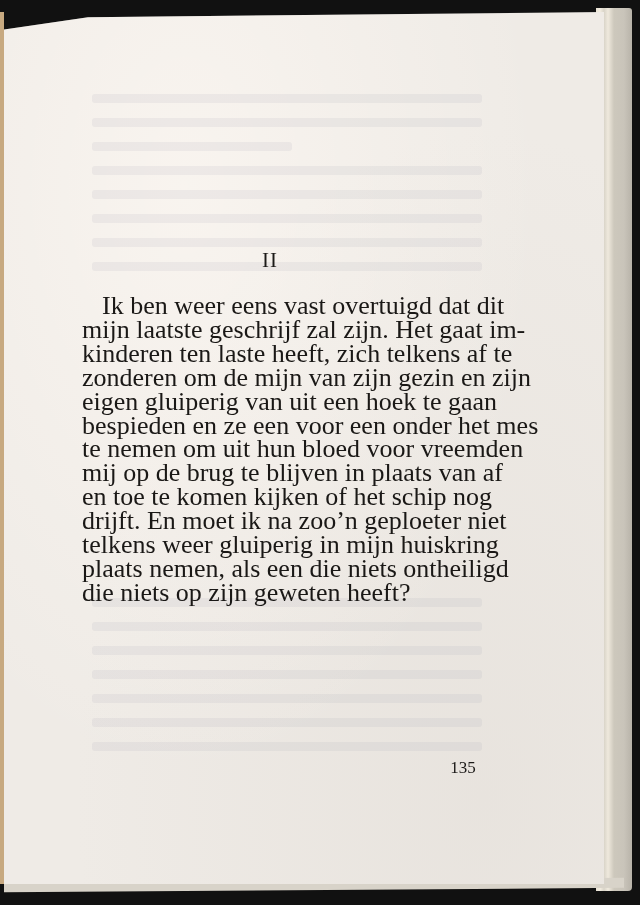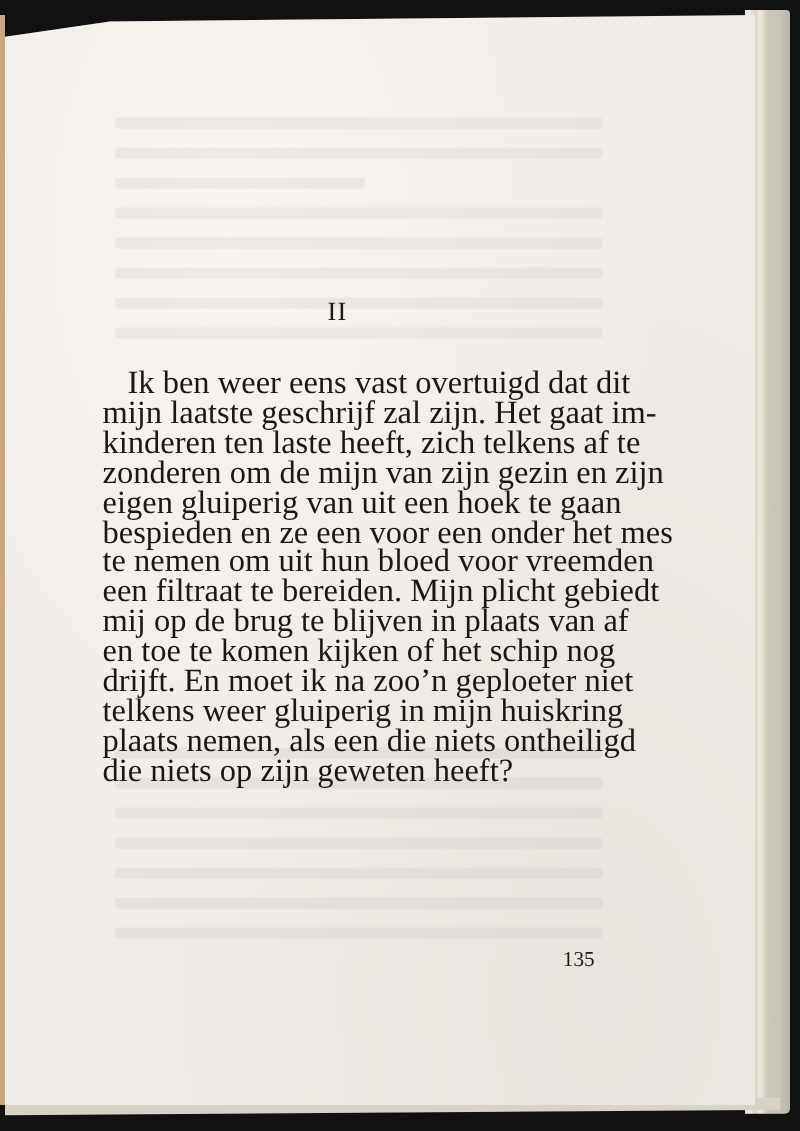--- a/index.html
+++ b/index.html
@@ -64,21 +64,21 @@
     left: 88px;
     width: 390px;
     height: 9px;
     background: rgba(160,165,175,0.13);
     border-radius: 3px;
   }
   .chapter {
     position: absolute;
     left: 0;
     width: 532px;
-    top: 225px;
+    top: 236px;
     text-align: center;
     font-family: "Liberation Serif", "DejaVu Serif", serif;
     font-size: 21px;
     color: #1c1a18;
     letter-spacing: 1px;
   }
   .body-text {
     position: absolute;
     left: 78px;
     top: 282px;
@@ -135,21 +135,20 @@
   <div class="chapter">II</div>
 
   <div class="body-text">
     <span class="line first">Ik ben weer eens vast overtuigd dat dit</span>
     <span class="line">mijn laatste geschrijf zal zijn. Het gaat im-</span>
     <span class="line">kinderen ten laste heeft, zich telkens af te</span>
     <span class="line">zonderen om de mijn van zijn gezin en zijn</span>
     <span class="line">eigen gluiperig van uit een hoek te gaan</span>
     <span class="line">bespieden en ze een voor een onder het mes</span>
     <span class="line">te nemen om uit hun bloed voor vreemden</span>
-    <span class="line">een filtraat te bereiden. Mijn plicht gebiedt</span>
     <span class="line">mij op de brug te blijven in plaats van af</span>
     <span class="line">en toe te komen kijken of het schip nog</span>
     <span class="line">drijft. En moet ik na zoo’n geploeter niet</span>
     <span class="line">telkens weer gluiperig in mijn huiskring</span>
     <span class="line">plaats nemen, als een die niets ontheiligd</span>
     <span class="line last">die niets op zijn geweten heeft?</span>
   </div>
 
   <div class="page-number">135</div>
 </div>

